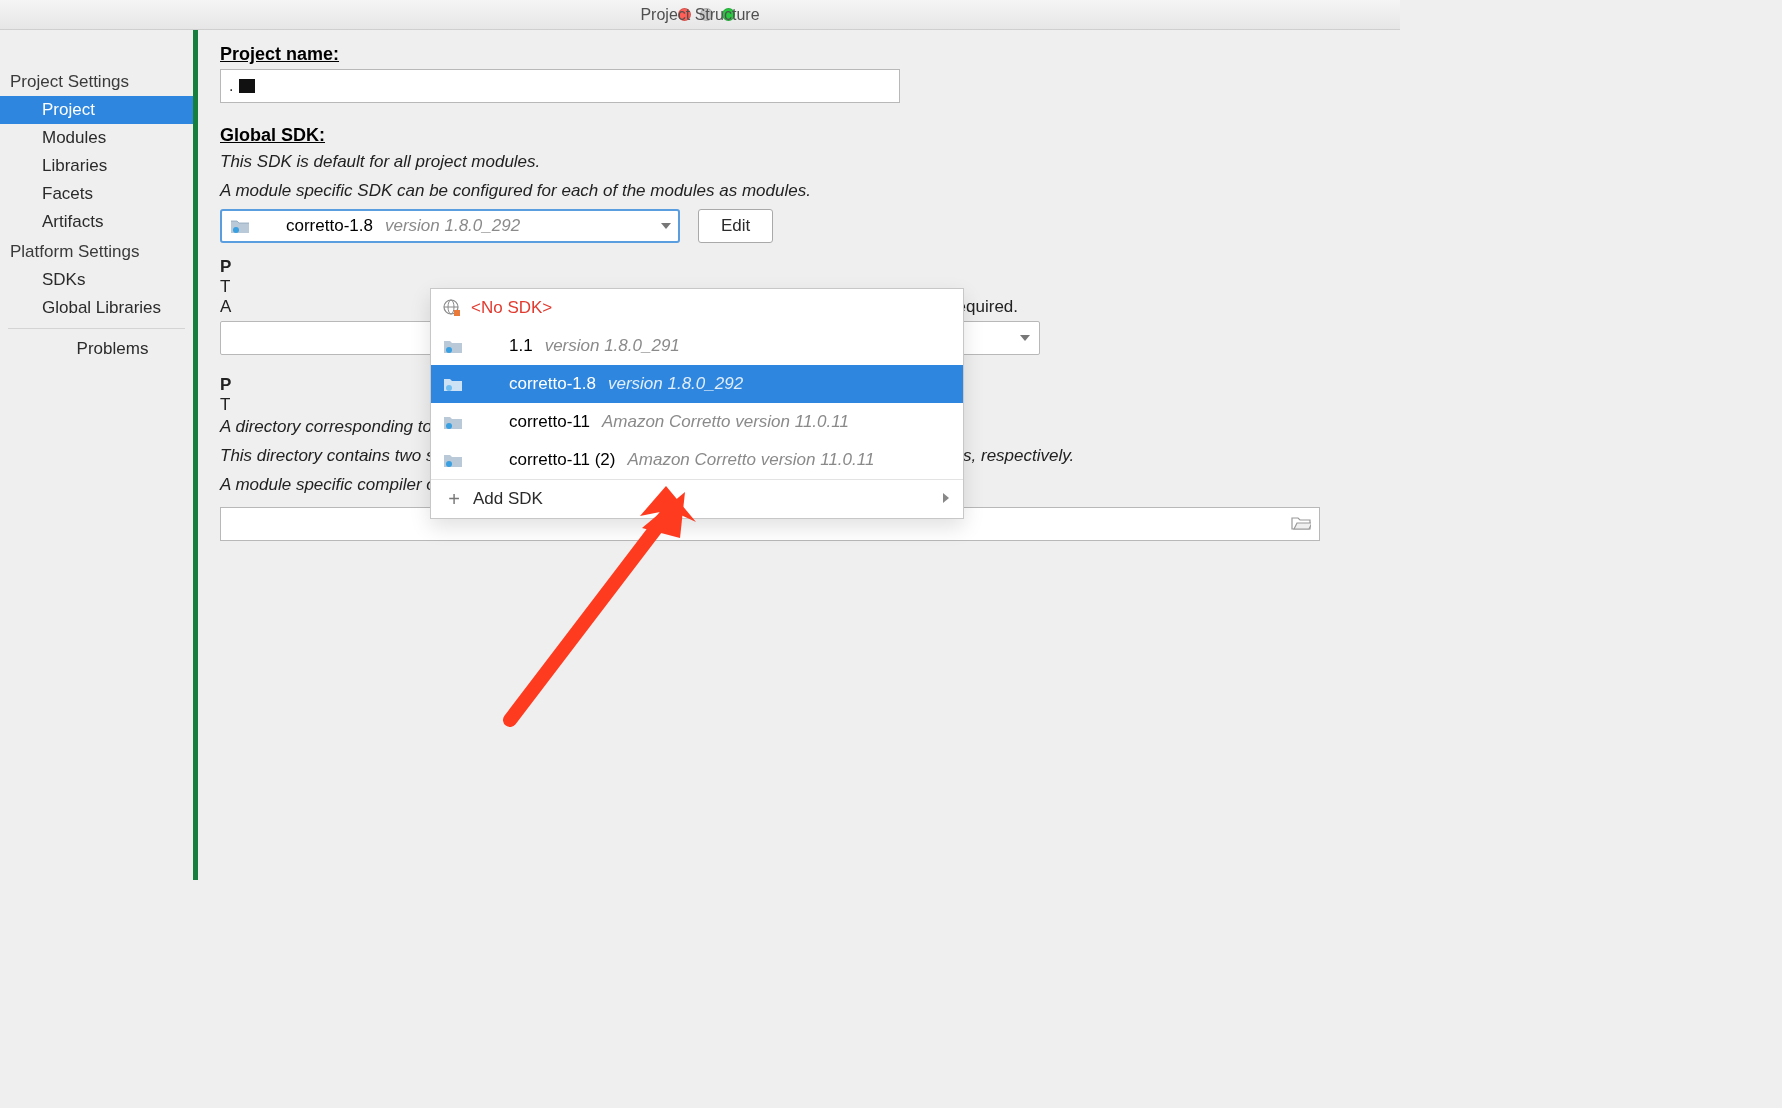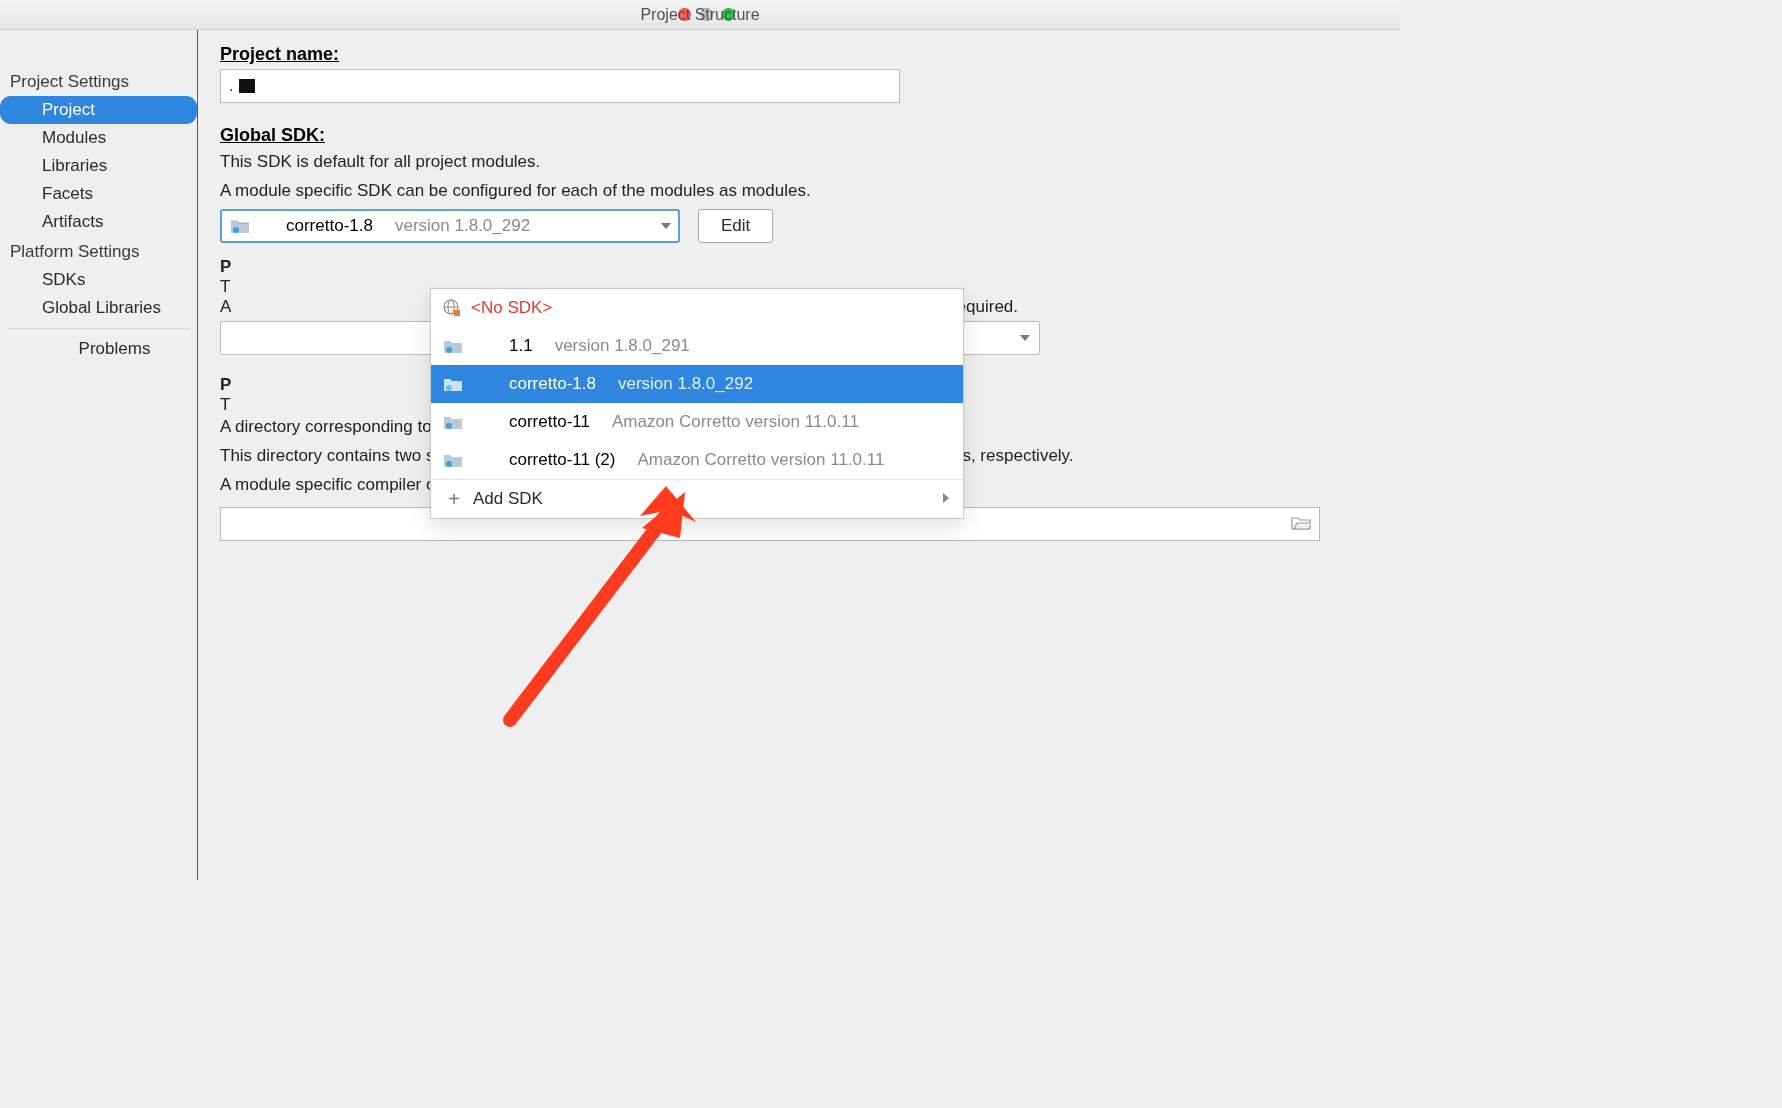--- a/index.html
+++ b/index.html
@@ -23,42 +23,42 @@
       justify-content: center;
     }
     .traffic-lights { display: flex; gap: 9px; padding-left: 12px; }
     .traffic-light { width: 13px; height: 13px; border-radius: 50%; border: 0.5px solid rgba(0,0,0,0.15); }
     .tl-close { background: #ff5f57; }
     .tl-min { background: #c6c6c6; }
     .tl-max { background: #28c840; }
     .title-text { position: absolute; left: 0; right: 0; text-align: center; font-size: 16px; color: #505050; pointer-events: none; }
     .nav-arrows { padding: 8px 12px; display: flex; gap: 22px; }
     .layout { display: flex; height: calc(100% - 30px); }
-    .sidebar { width: 198px; background: #efefef; border-right: 1px solid #15803d; padding-top: 0; }
+    .sidebar { width: 198px; background: #efefef; border-right: 5px solid #15803d; padding-top: 0; }
     .side-group-label { padding: 6px 10px 4px 10px; font-size: 17px; color: #3a3a3a; }
-    .side-item { padding: 4px 10px 4px 42px; font-size: 17px; cursor: default; border-radius: 11px; }
+    .side-item { padding: 4px 10px 4px 42px; font-size: 17px; cursor: default; }
     .side-item.selected { background: #2e86de; color: #fff; }
     .side-sep { height: 1px; background: #d4d4d4; margin: 6px 8px; }
     .content { flex: 1; padding: 10px 20px 10px 22px; position: relative; background: #efefef; }
     .label-bold { font-weight: 700; font-size: 18px; color: #000; margin-top: 4px; margin-bottom: 4px; display:block;text-decoration:underline; }
     .text-input { width: 680px; height: 34px; border: 1px solid #b8b8b8; background: #fff; padding: 4px 8px; font-size: 16px; display: flex; align-items: center; gap: 4px; }
-    .desc { font-size: 17px; color: #222; line-height: 1.45; margin-bottom: 4px; }
+    .desc { font-size: 17px; color: #222; line-height: 1.45; margin-bottom: 4px; font-style: italic; }
     .sdk-row { display: flex; gap: 18px; margin-top: 6px; align-items: center; }
     .combo {
       width: 460px; height: 34px; border: 2px solid #5a9ee0; border-radius: 3px;
       background: #fff; display: flex; align-items: center; padding: 0 28px 0 8px;
       position: relative; font-size: 17px;
     }
     .combo .chev { position: absolute; right: 6px; top: 50%; transform: translateY(-50%); color:#777; }
     .btn {
       height: 34px; padding: 0 22px; border: 1px solid #a9a9a9; border-radius: 3px;
       background: #fff; font-size: 17px; display: flex; align-items: center; justify-content: center;
     }
     .sdk-name { color:#000;margin-left:36px; }
-    .sdk-ver { color:#8a8a8a; margin-left:22px; }
+    .sdk-ver { color:#8a8a8a; margin-left:12px;font-style:italic; }
     .dropdown {
       position: absolute; left: 232px; top: 258px; width: 534px; background: #fff;
       border: 1px solid #c7c7c7; box-shadow: 0 8px 20px rgba(0,0,0,0.12); z-index: 10;
     }
     .dd-item { height: 38px; display: flex; align-items: center; padding: 0 12px; font-size: 17px; }
     .dd-item.selected { background: #2e86de; color: #fff; }
     .dd-item.selected .sdk-ver { color: #e2eefb; }
     .dd-nosdk { color: #e23a2f; }
     .dd-sep { height: 1px; background: #e3e3e3; }
     .dd-add { position: relative; }

